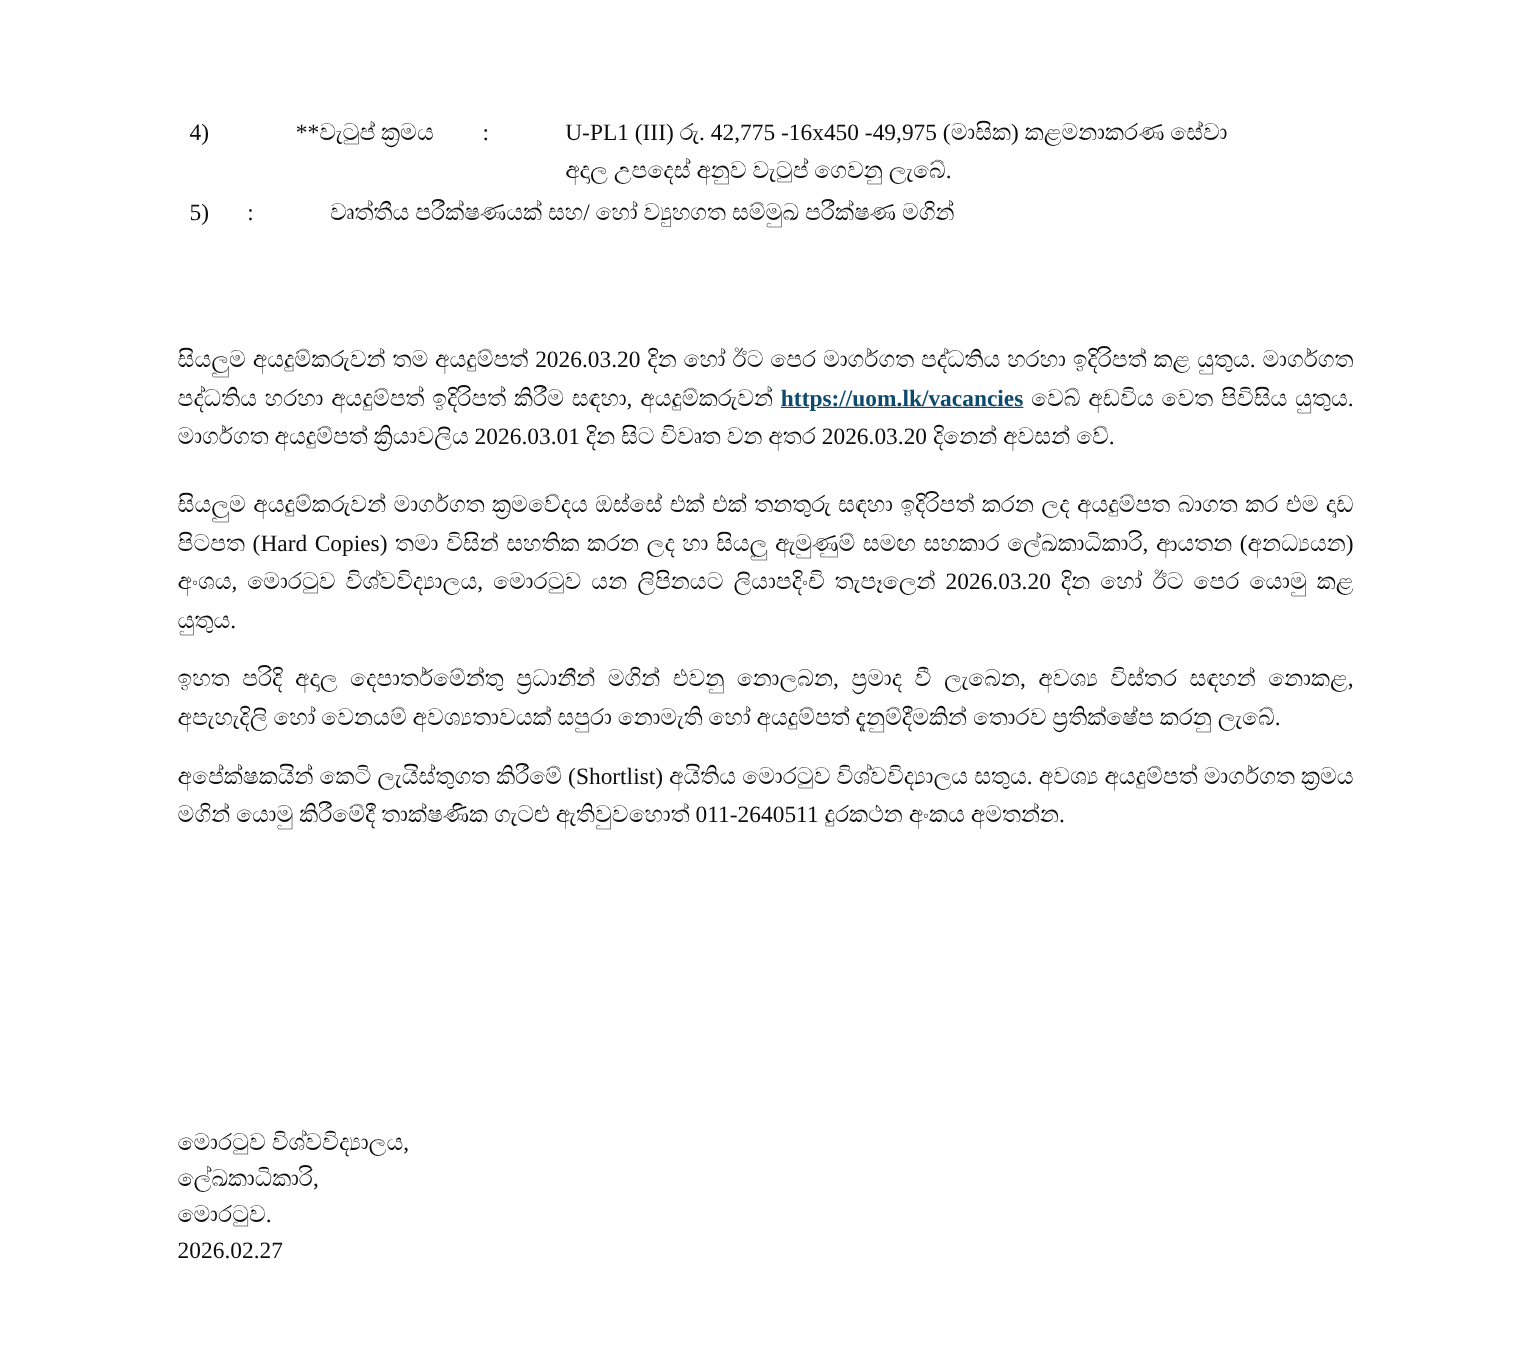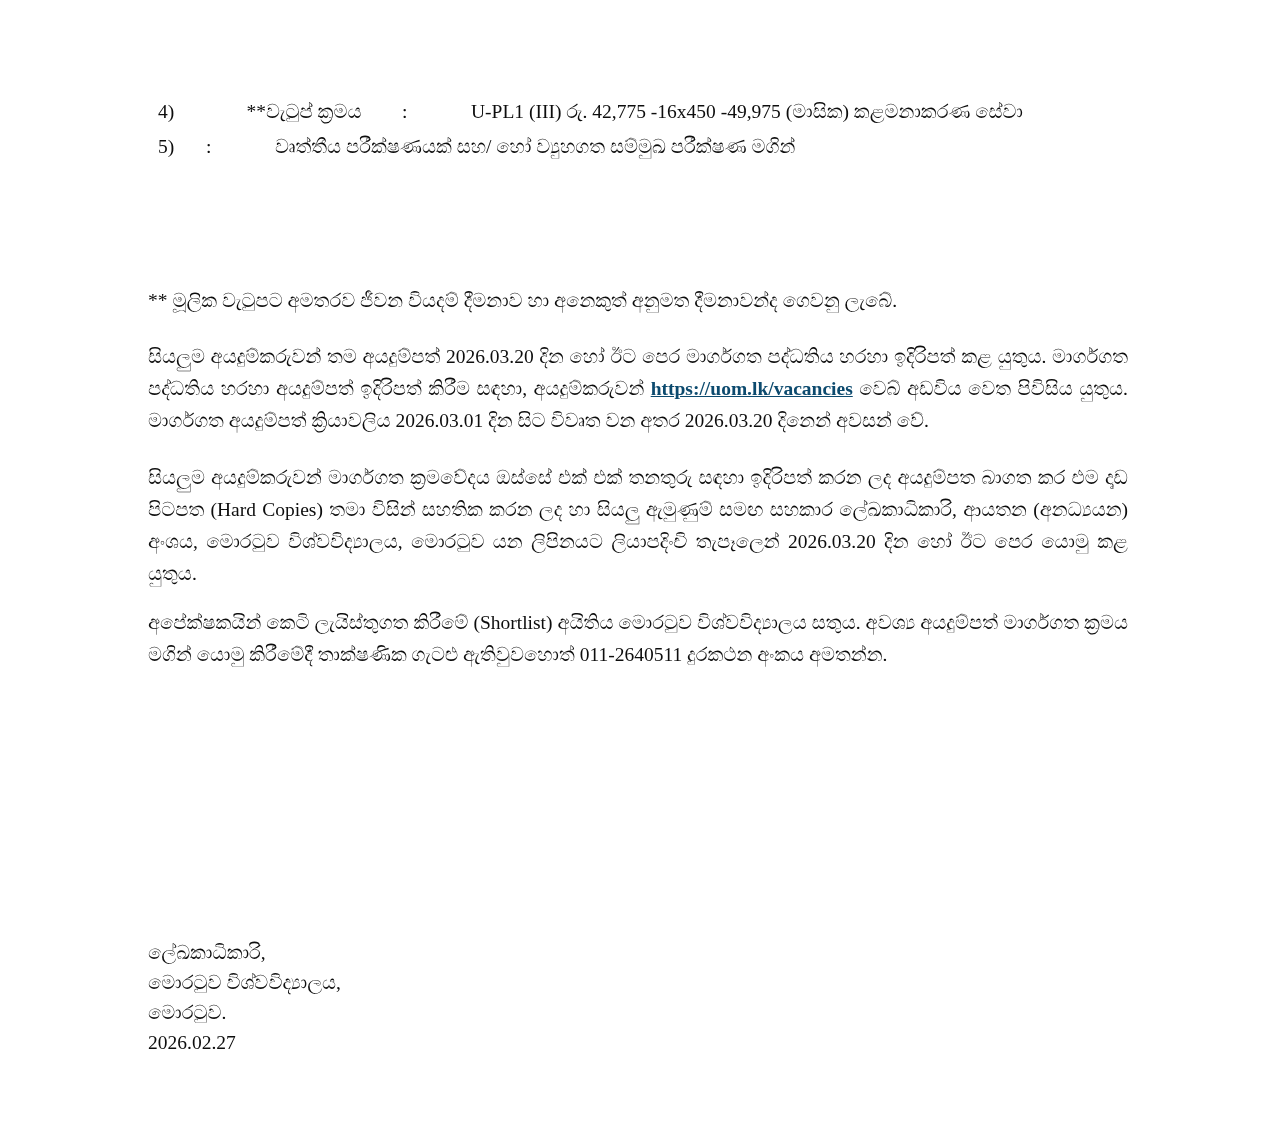--- a/index.html
+++ b/index.html
@@ -120,49 +120,50 @@
 <div class="page">
 
   <div class="items">
 
     <div class="item-row">
       <div class="item-num">4)</div>
       <div class="item-label">**වැටුප් ක්‍රමය</div>
       <div class="item-colon">:</div>
       <div class="item-value">
         <div>U-PL1 (III) රු. 42,775 -16x450 -49,975 (මාසික) කළමනාකරණ සේවා</div>
+        <div class="lastline">අදාල උපදෙස් අනුව වැටුප් ගෙවනු ලැබේ.</div>
       </div>
     </div>
 
     <div class="item-row">
       <div class="item-num">5)</div>
       <div class="item-colon">:</div>
       <div class="item-value">
         <div class="lastline">වෘත්තීය පරීක්ෂණයක් සහ/ හෝ ව්‍යුහගත සම්මුඛ පරීක්ෂණ මගින්</div>
       </div>
     </div>
 
   </div>
 
   <div class="body-block">
 
-    <p class="para note">** මූලික වැටුපට අමතරව ජීවන වියදම් දීමනාව හා අනෙකුත් අනුමත දීමනාවන්ද ගෙවනු ලැබේ.</p>
 
     <p class="para"><span>සියලුම අයදුම්කරුවන් තම අයදුම්පත් 2026.03.20 දින හෝ ඊට පෙර මාර්ගගත පද්ධතිය හරහා ඉදිරිපත් කළ යුතුය. මාර්ගගත පද්ධතිය හරහා අයදුම්පත් ඉදිරිපත් කිරීම සඳහා, අයදුම්කරුවන් </span><a class="weblink" href="#">https://uom.lk/vacancies</a><span> වෙබ් අඩවිය වෙත පිවිසිය යුතුය. මාර්ගගත අයදුම්පත් ක්‍රියාවලිය 2026.03.01 දින සිට විවෘත වන අතර 2026.03.20 දිනෙන් අවසන් වේ.</span></p>
 
     <div class="gap-lg"></div>
 
     <p class="para">සියලුම අයදුම්කරුවන් මාර්ගගත ක්‍රමවේදය ඔස්සේ එක් එක් තනතුරු සඳහා ඉදිරිපත් කරන ලද අයදුම්පත බාගත කර එම දෘඩ පිටපත (Hard Copies) තමා විසින් සහතික කරන ලද හා සියලු ඇමුණුම් සමඟ සහකාර ලේඛකාධිකාරි, ආයතන (අනධ්‍යයන) අංශය, මොරටුව විශ්වවිද්‍යාලය, මොරටුව යන ලිපිනයට ලියාපදිංචි තැපෑලෙන් 2026.03.20 දින හෝ ඊට පෙර යොමු කළ යුතුය.</p>
 
 
+    <p class="para">ඉහත පරිදි අදාල දෙපාර්තමේන්තු ප්‍රධානීන් මගින් එවනු නොලබන, ප්‍රමාද වී ලැබෙන, අවශ්‍ය විස්තර සඳහන් නොකළ, අපැහැදිලි හෝ වෙනයම් අවශ්‍යතාවයක් සපුරා නොමැති හෝ අයදුම්පත් දැනුම්දීමකින් තොරව ප්‍රතික්ෂේප කරනු ලැබේ.</p>
 
     <p class="para">අපේක්ෂකයින් කෙටි ලැයිස්තුගත කිරීමේ (Shortlist) අයිතිය මොරටුව විශ්වවිද්‍යාලය සතුය. අවශ්‍ය අයදුම්පත් මාර්ගගත ක්‍රමය මගින් යොමු කිරීමේදී තාක්ෂණික ගැටළු ඇතිවුවහොත් 011-2640511 දුරකථන අංකය අමතන්න.</p>
 
   </div>
 
   <div class="signature">
+    <div class="sig-line">මොරටුව විශ්වවිද්‍යාලය,</div>
     <div class="sig-line">ලේඛකාධිකාරි,</div>
-    <div class="sig-line">මොරටුව විශ්වවිද්‍යාලය,</div>
     <div class="sig-line">මොරටුව.</div>
     <div class="sig-line">2026.02.27</div>
   </div>
 
 </div>
 
 </body></html>

